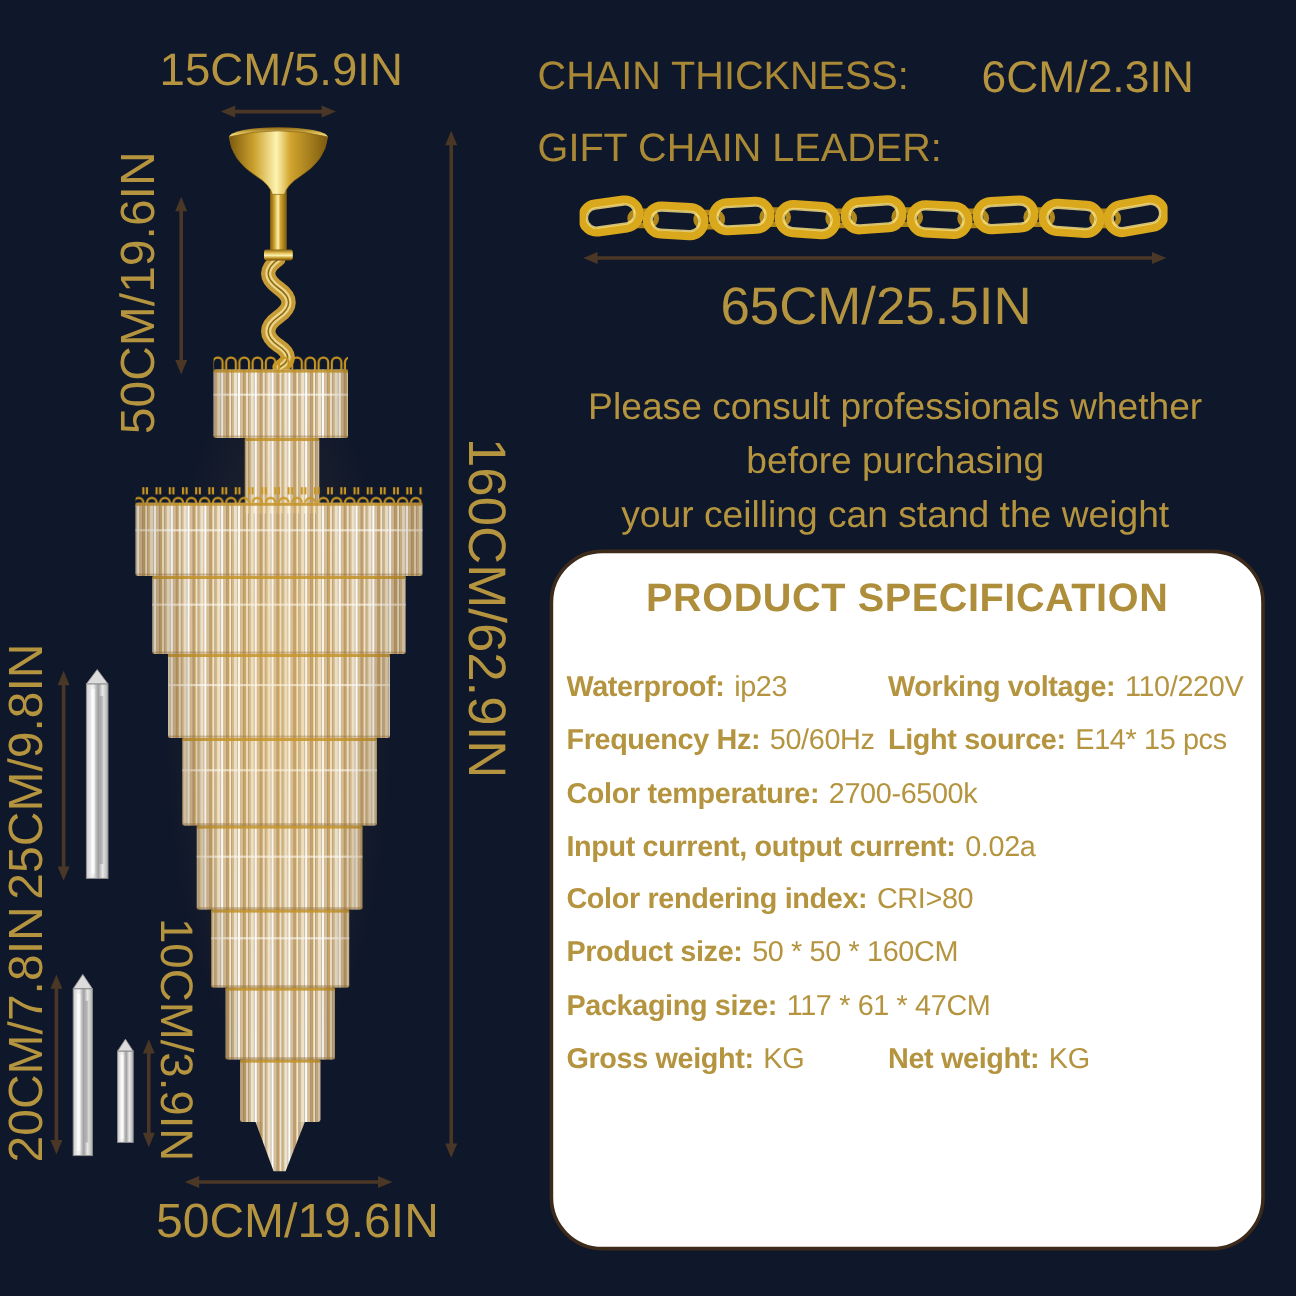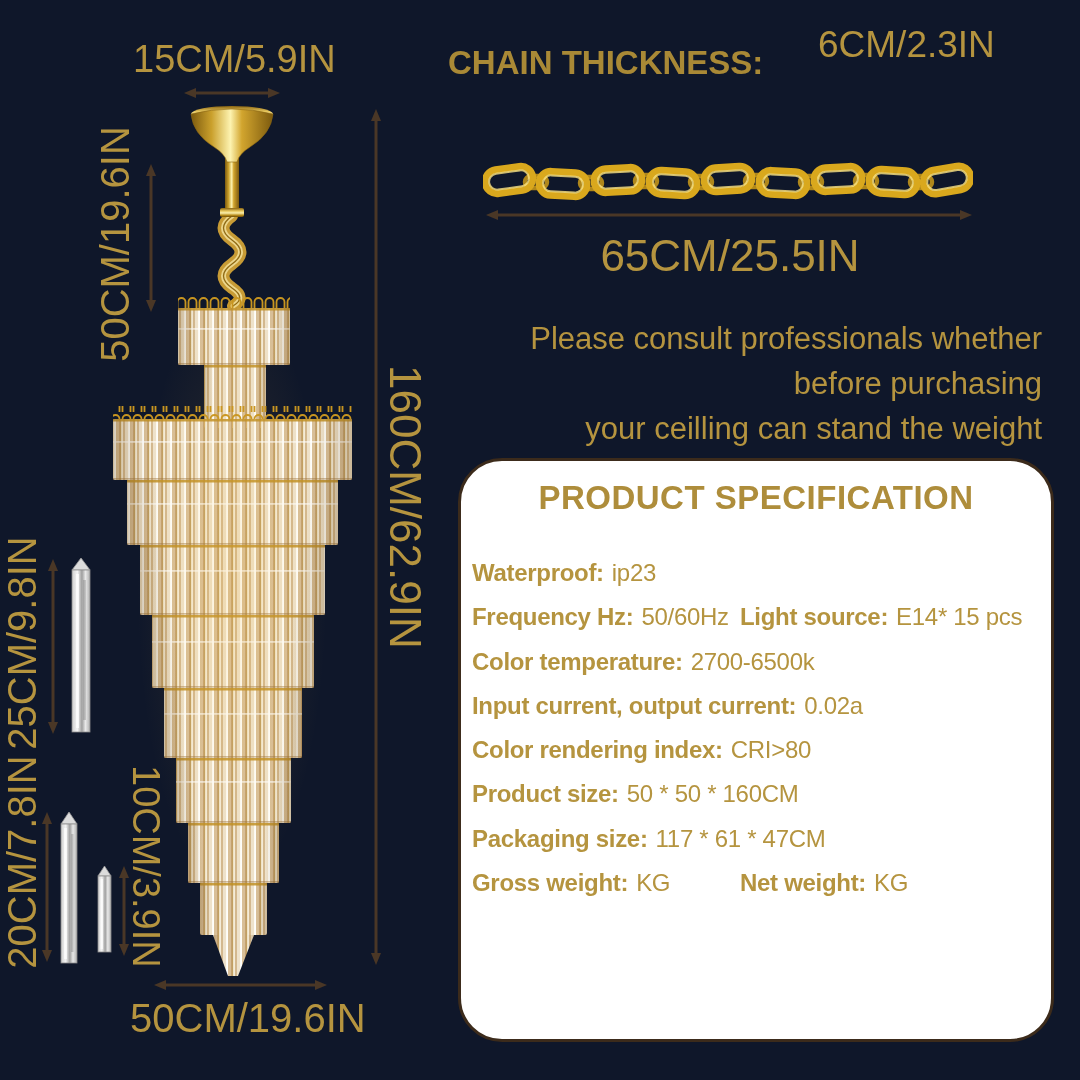--- a/index.html
+++ b/index.html
@@ -2,23 +2,23 @@
 <html><head>
 <meta charset="utf-8">
 <style>
   html,body{margin:0;padding:0;background:#fff;}
   #canvas{position:relative;width:1080px;height:1080px;background:#0f172a;overflow:hidden;
           font-family:"Liberation Sans", sans-serif;}
   .abs{position:absolute;}
   .dim{position:absolute;color:#b5943f;white-space:nowrap;text-align:center;}
   .vlab{transform:rotate(-90deg);}
   .vlab-cw{transform:rotate(90deg);}
-  .hdr{position:absolute;color:#a98936;font-weight:bold;white-space:nowrap;}
+  .hdr{position:absolute;color:#a98936;font-weight:normal;white-space:nowrap;}
   .hval{position:absolute;color:#b5943f;white-space:nowrap;}
-  #warning{position:absolute;left:450px;top:316px;width:592px;text-align:right;
+  #warning{position:absolute;left:450px;top:316px;width:592px;text-align:center;
            color:#b5943f;font-size:31px;line-height:45px;}
   #spec-box{position:absolute;left:458px;top:458px;width:590px;height:578px;
             border:3px solid #3c2b1b;border-radius:44px;background:#fff;}
   #spec-title{position:absolute;left:458px;top:479px;width:596px;text-align:center;
               color:#ae8d3b;font-weight:bold;font-size:33px;letter-spacing:.5px;}
   #spec-rows{position:absolute;left:472px;top:551px;width:578px;}
   .spec-row{position:relative;height:44.3px;}
   .spec-cell{position:absolute;left:0;top:0;white-space:nowrap;font-size:24px;
              line-height:44.3px;color:#b5943f;letter-spacing:-0.3px;}
   .spec-cell.col2{left:268px;}
@@ -249,21 +249,22 @@
 
   <div class="dim" style="left:133px;top:38px;width:200px;font-size:38px;">15CM/5.9IN</div>
   <div class="dim vlab" style="left:-5px;top:223px;width:240px;height:42px;line-height:42px;font-size:40px;">50CM/19.6IN</div>
   <div class="dim vlab-cw" style="left:265px;top:483px;width:280px;height:44px;line-height:44px;font-size:44px;">160CM/62.9IN</div>
   <div class="dim vlab" style="left:-93px;top:623px;width:230px;height:40px;line-height:40px;font-size:40px;">25CM/9.8IN</div>
   <div class="dim vlab" style="left:-93px;top:842px;width:230px;height:40px;line-height:40px;font-size:40px;">20CM/7.8IN</div>
   <div class="dim vlab-cw" style="left:46px;top:845px;width:200px;height:40px;line-height:40px;font-size:38px;">10CM/3.9IN</div>
   <div class="dim" style="left:130px;top:996px;width:230px;font-size:40px;">50CM/19.6IN</div>
 
   <div class="hdr" style="left:448px;top:44px;font-size:33px;">CHAIN THICKNESS:</div>
-  <div class="hval" style="left:818px;top:24px;font-size:37px;">6CM/2.3IN</div>
+  <div class="hval" style="left:818px;top:44px;font-size:37px;">6CM/2.3IN</div>
+  <div class="hdr" style="left:448px;top:104px;font-size:33px;">GIFT CHAIN LEADER:</div>
 
   <svg class="abs" style="left:483px;top:158px;" width="490" height="46" viewBox="0 0 490 46">
     <g fill="none">
 
       <rect x="42" y="18" width="22" height="12" rx="6" stroke="#c1931a" stroke-width="4.5" opacity="0.9"></rect>
       <rect x="97" y="19" width="22" height="12" rx="6" stroke="#c1931a" stroke-width="4.5" opacity="0.9"></rect>
       <rect x="152" y="17" width="22" height="12" rx="6" stroke="#c1931a" stroke-width="4.5" opacity="0.9"></rect>
       <rect x="207" y="18" width="22" height="12" rx="6" stroke="#c1931a" stroke-width="4.5" opacity="0.9"></rect>
       <rect x="262" y="17" width="22" height="12" rx="6" stroke="#c1931a" stroke-width="4.5" opacity="0.9"></rect>
       <rect x="317" y="18" width="22" height="12" rx="6" stroke="#c1931a" stroke-width="4.5" opacity="0.9"></rect>
@@ -315,20 +316,21 @@
     <div>Please consult professionals whether</div>
     <div>before purchasing</div>
     <div>your ceilling can stand the weight</div>
   </div>
 
   <div id="spec-box"></div>
   <div id="spec-title">PRODUCT SPECIFICATION</div>
   <div id="spec-rows">
       <div class="spec-row">
         <div class="spec-cell"><span class="lbl">Waterproof:</span><span class="val">ip23</span></div>
+        <div class="spec-cell col2"><span class="lbl">Working voltage:</span><span class="val">110/220V</span></div>
       </div>
       <div class="spec-row">
         <div class="spec-cell"><span class="lbl">Frequency Hz:</span><span class="val">50/60Hz</span></div>
         <div class="spec-cell col2"><span class="lbl">Light source:</span><span class="val">E14* 15 pcs</span></div>
       </div>
       <div class="spec-row">
         <div class="spec-cell"><span class="lbl">Color temperature:</span><span class="val">2700-6500k</span></div>
       </div>
       <div class="spec-row">
         <div class="spec-cell"><span class="lbl">Input current, output current:</span><span class="val">0.02a</span></div>

